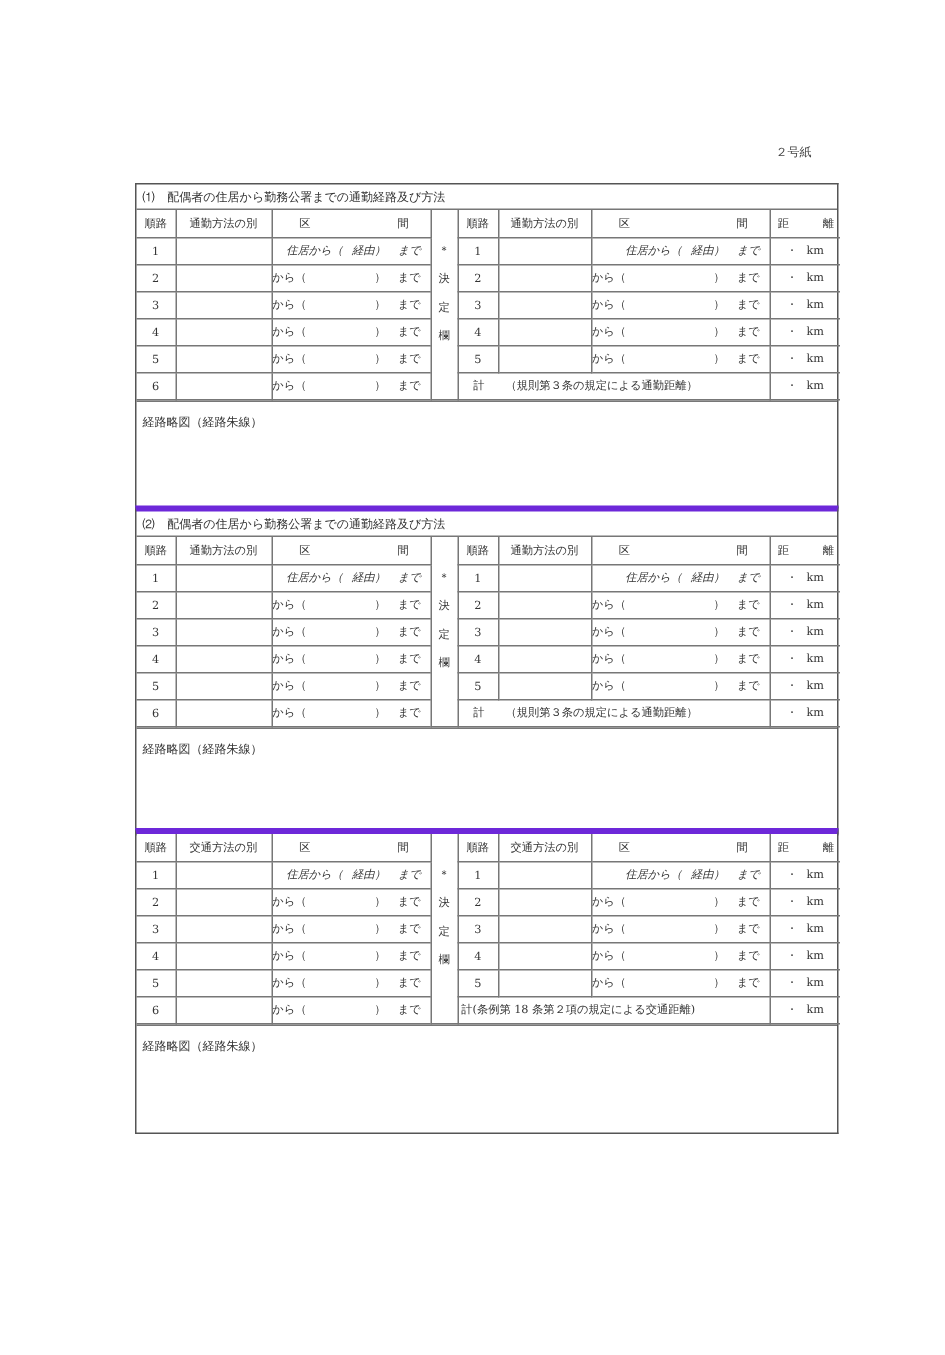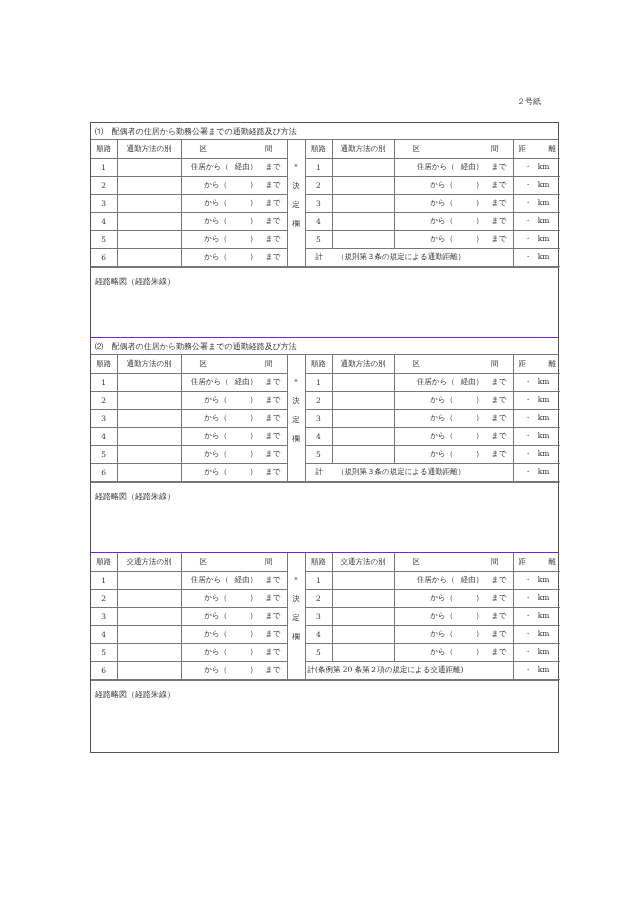--- a/index.html
+++ b/index.html
@@ -50,24 +50,24 @@
     overflow: hidden;
     padding: 0;
   }
   table.grid tr td:first-child { border-left: none; }
   table.grid tr td:last-child { border-right: none; }
   table.grid tr:first-child td { border-top: none; }
   .c { text-align: center; }
   .hdr-sec { display: flex; justify-content: space-between; padding: 0 14px 0 18px; }
   .hdr-dist { display: flex; justify-content: space-between; padding: 0 4px 0 5px; }
   .sec-range { display: flex; justify-content: flex-end; padding-right: 6px; gap: 0; }
-  .sec-range .from { flex: 1; text-align: right; padding-right: 4px; }
+  .sec-range .from { flex: 1; text-align: left; padding-right: 4px; }
   .sec-range .paren { width: 40px; display: flex; justify-content: space-between; }
   .sec-range .made { padding-left: 8px; }
-  .first-range { padding-left: 4px; }
+  .first-range { padding-left: 4px; font-style: italic; }
   .km { text-align: center; }
   .km .dot { margin-right: 6px; }
   .decision {
     border-left: 1px solid #777;
     border-right: 1px solid #777;
     text-align: center;
     vertical-align: top;
     font-size: 8px;
     position: relative;
   }
@@ -79,21 +79,21 @@
   .total-label { padding-left: 10px; }
   .total-label .gap { margin-left: 14px; }
   .total-label.tight .gap { margin-left: 0; }
   .map-area {
     border-top: 1px solid #777;
     height: 72px;
     padding: 8px 0 0 4px;
     font-size: 8px;
     color: #333;
   }
-  .section + .section { border-top: 1px solid #6d28d9; }
+  .section + .section { border-top: 4px solid #6d28d9; }
 </style>
 </head>
 <body>
 
 <div class="form-no">２号紙</div>
 
 <div class="section first" id="sec0" style="top:122px;">
   <div class="sec-title">
     <span class="num">⑴</span>
     <span>配偶者の住居から勤務公署までの通勤経路及び方法</span>
@@ -651,21 +651,21 @@
           <td>
             <div class="sec-range">
               <span class="from"><span>から（</span></span>
               <span class="paren" style="justify-content:flex-end;width:26px">
                 <span>）</span>
               </span>
               <span class="made"><span>まで</span></span>
             </div>
           </td>
           <td colspan="3">
-            <div class="total-label tight" style="padding-left:2px"><span>計</span><span class="gap"><span>(条例第 20 条第２項の規定による交通距離)</span></span></div>
+            <div class="total-label tight" style="padding-left:2px"><span>計</span><span class="gap"><span>(条例第 18 条第２項の規定による交通距離)</span></span></div>
           </td>
           <td class="km"><span class="dot">・</span><span>km</span></td>
         </tr>
       </tbody>
   </table>
   <div class="map-area">
     <span>経路略図（経路朱線）</span>
   </div>
 </div>
 

